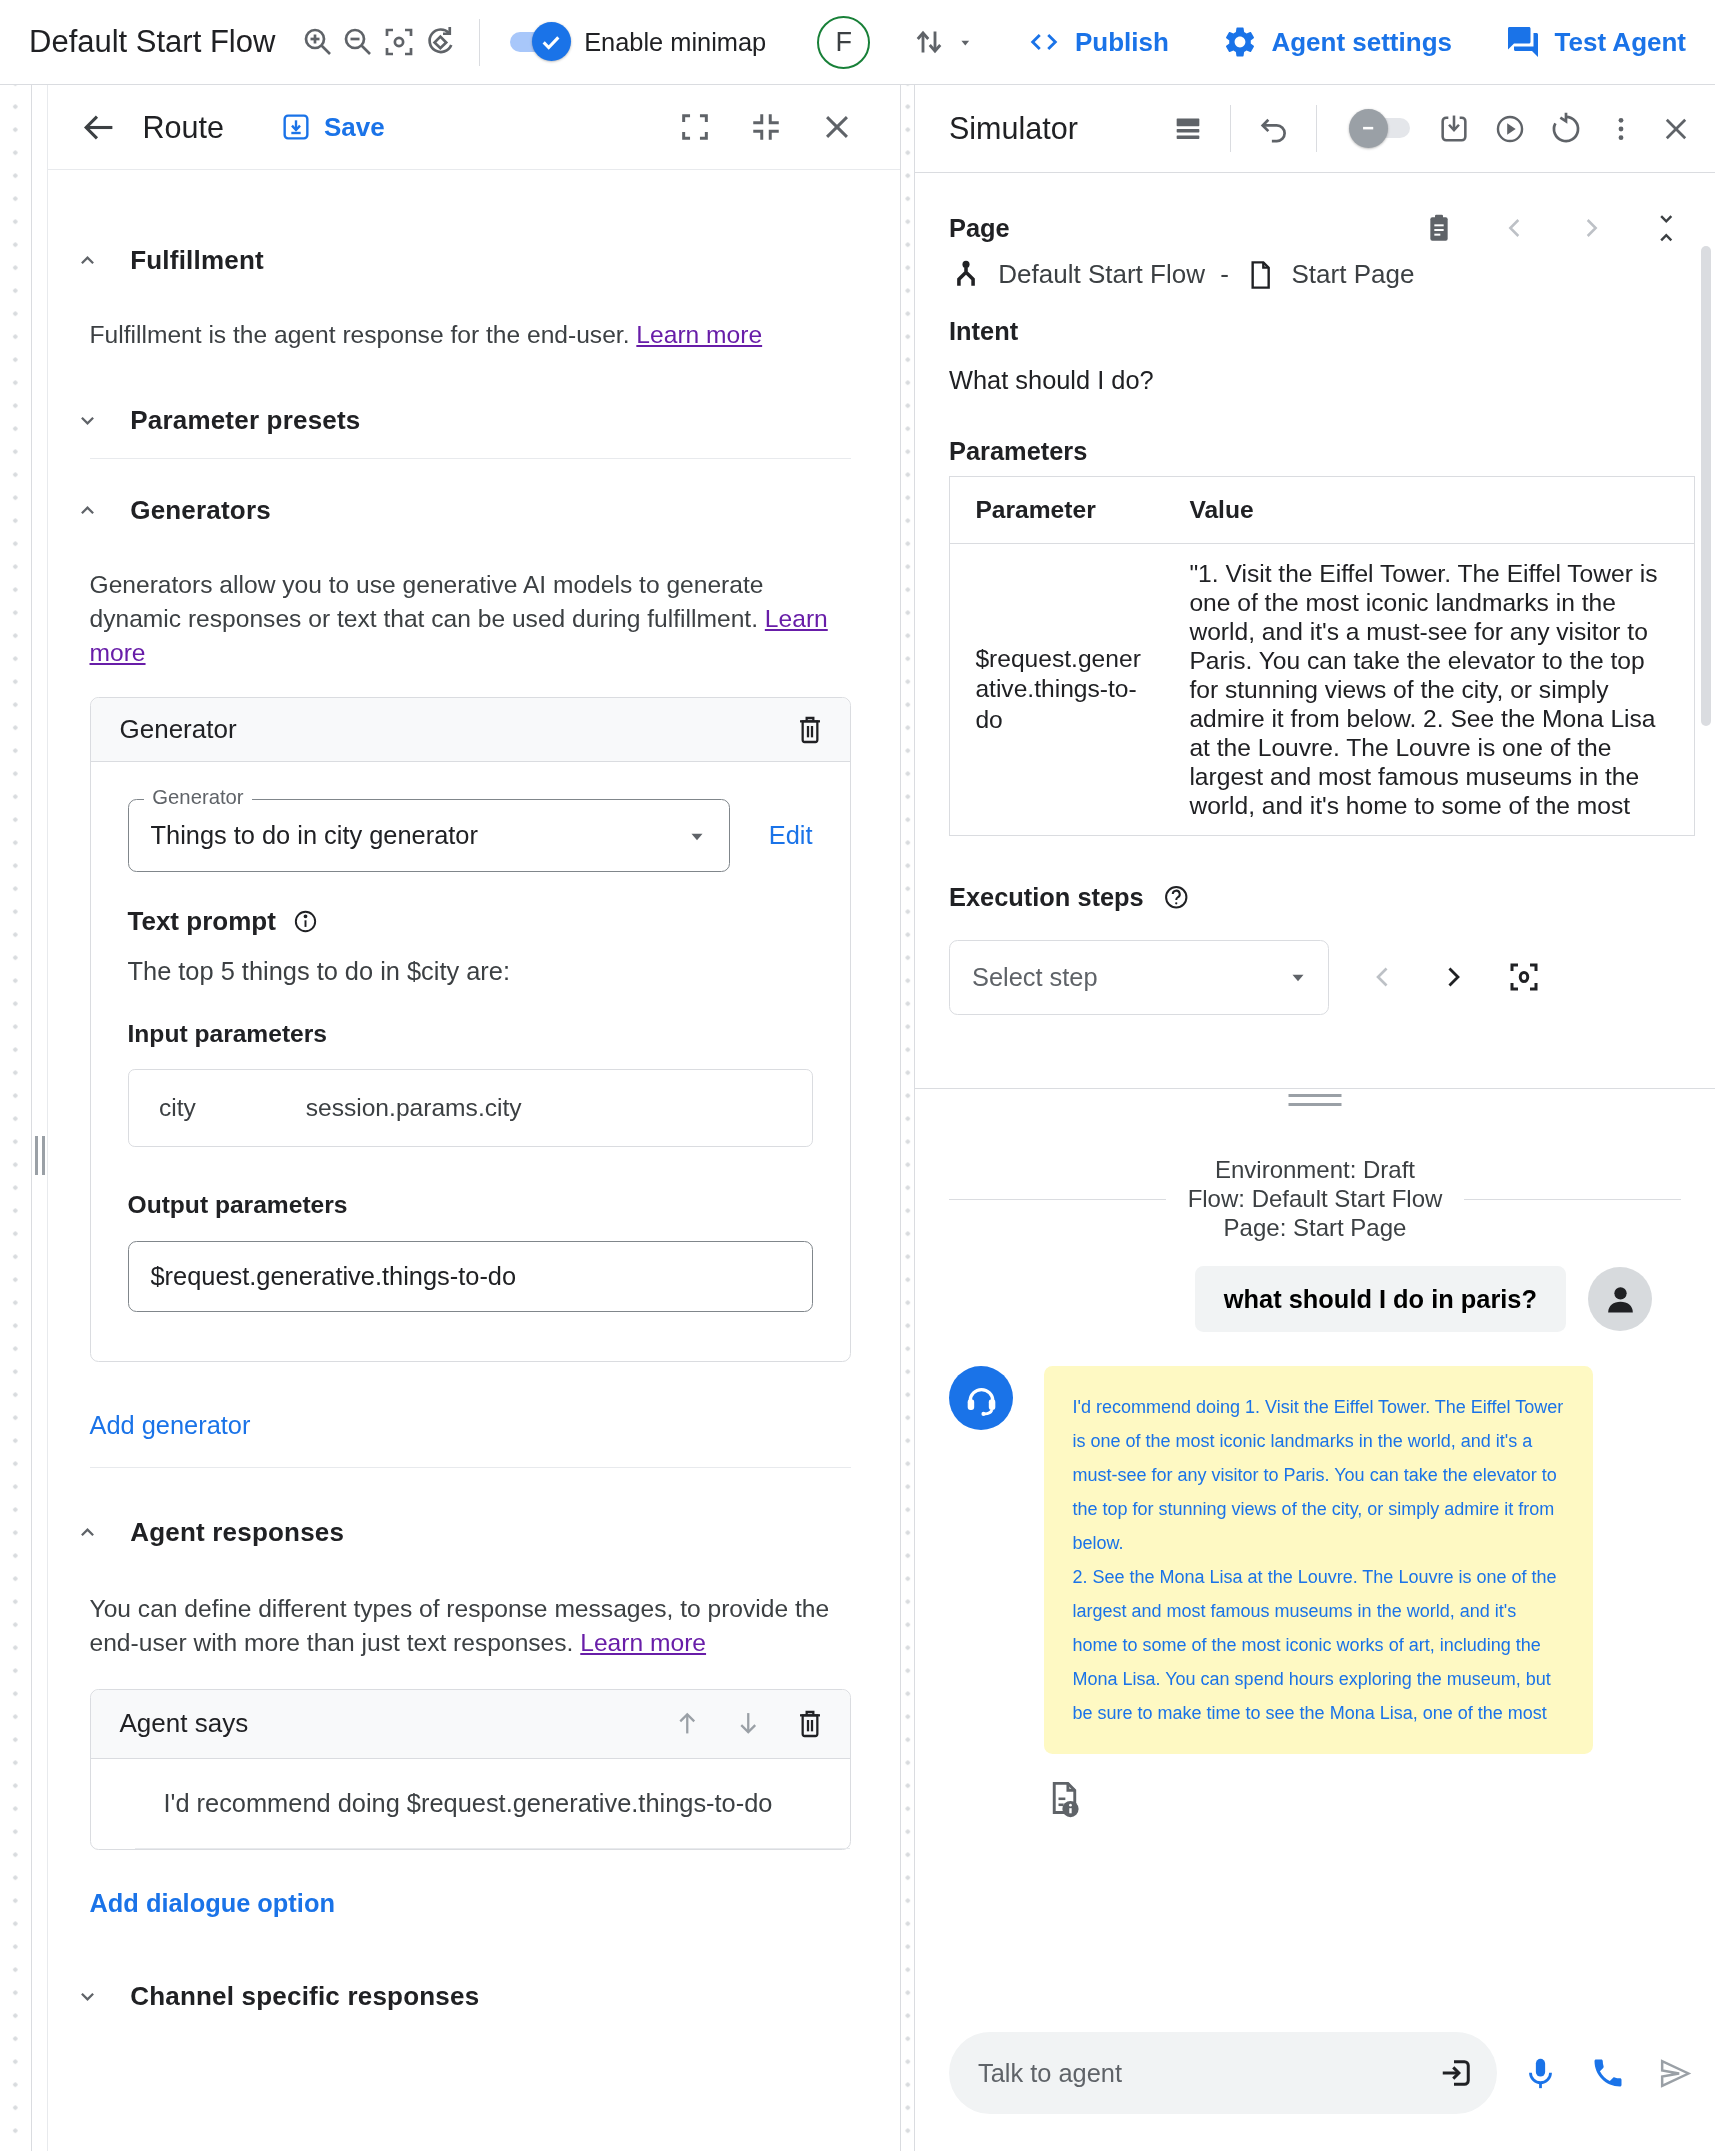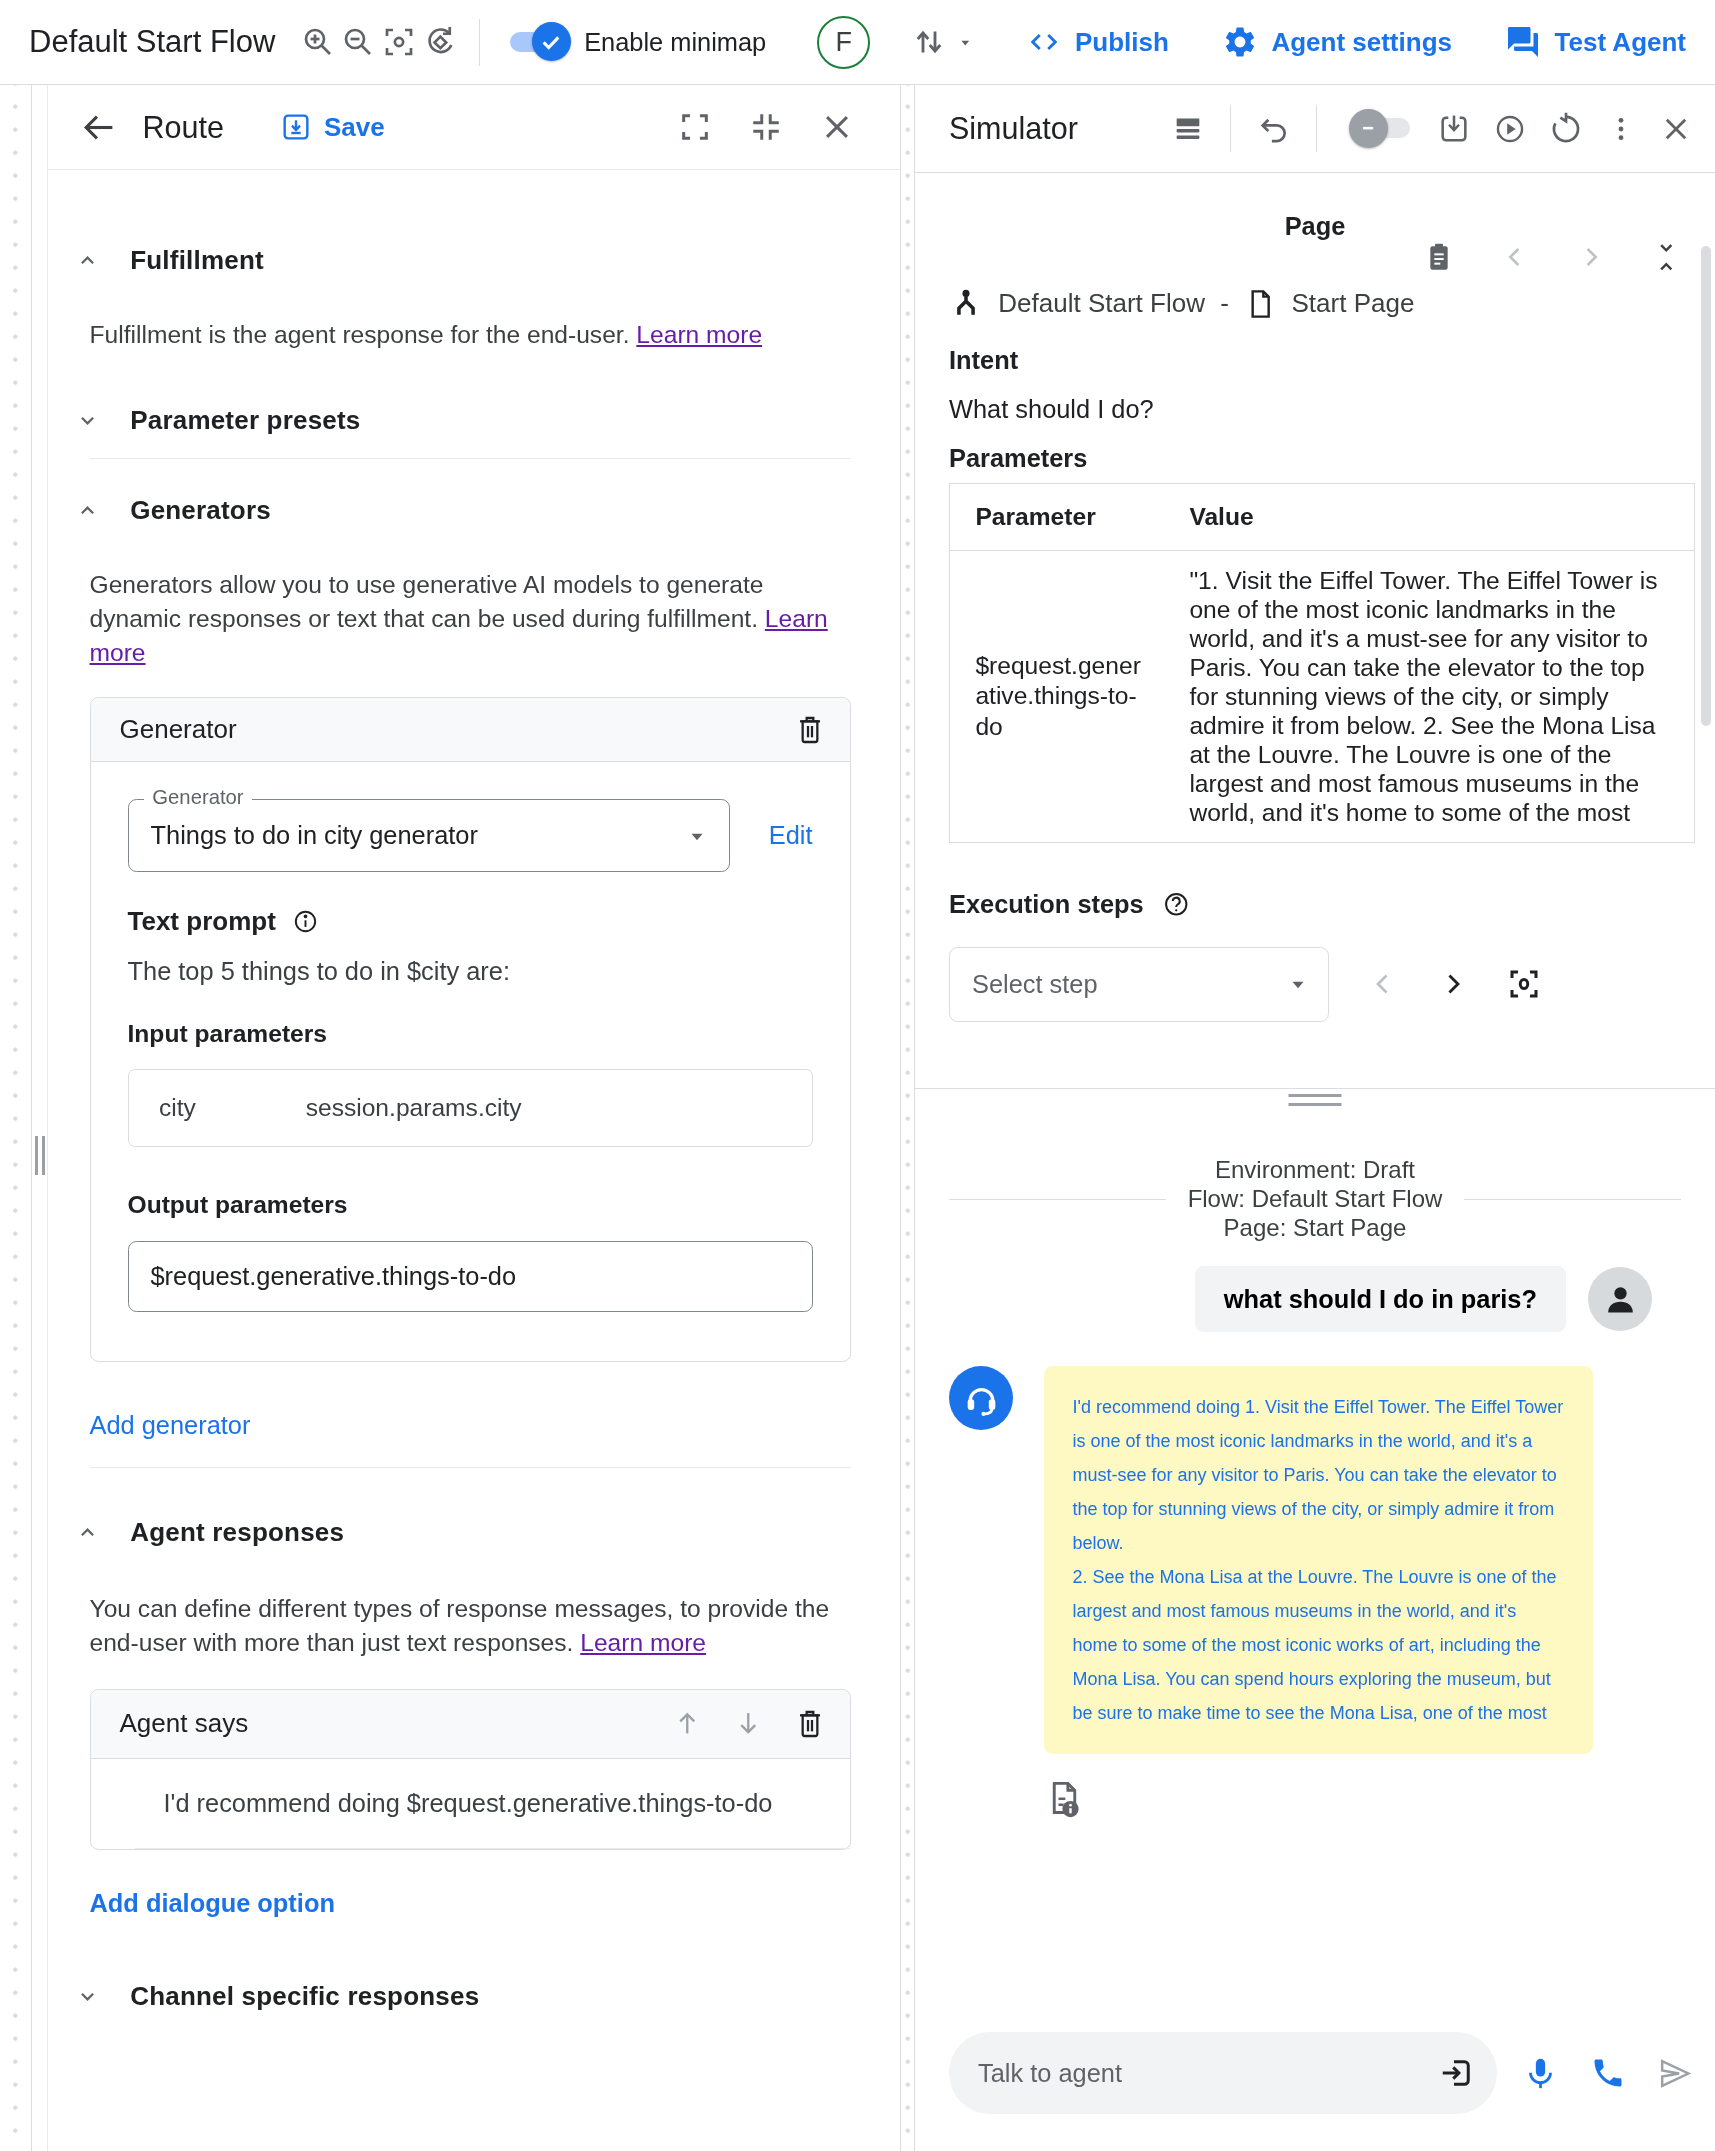--- a/index.html
+++ b/index.html
@@ -102,21 +102,21 @@
   .says-add { color:#9aa0a6; font-size:25.4px; background:none; border:none; cursor:pointer; font-family:inherit; }
 
   
   .sim-panel { position:absolute; top:85px; left:914px; right:0; bottom:0; background:#fff;
                border-left:0.8px solid #dadce0; display:flex; flex-direction:column; z-index:10; }
   .sim-header { height:88px; flex:none; display:flex; align-items:center; padding:0 22px 0 34px;
                 border-bottom:0.8px solid #dadce0; }
   .sim-title { font-size:30.5px; color:#202124; }
   .sim-hdr-icons { margin-left:auto; display:flex; align-items:center; gap:22px; color:#5f6368; }
   .sim-top { position:relative; flex:none; height:915px; padding:0 34px; overflow:hidden; }
-  .sim-row-heading { display:flex; align-items:center;flex-direction:column; }
+  .sim-row-heading { display:flex; align-items:center; }
   .sim-heading { font-size:25.4px; font-weight:700; color:#202124; }
   .page-icons { margin-left:auto; display:flex; align-items:center; gap:44px; color:#5f6368; }
   .breadcrumb { display:flex; align-items:center; gap:15.3px; margin-top:13.6px; font-size:26px; color:#3c4043; }
   .intent-value { font-size:25.4px; color:#202124; margin-top:20.3px; }
 
   .sim-table { width:746px; border:0.8px solid #dadce0; border-collapse:separate; border-spacing:0; margin-top:10.2px; }
   .sim-table th { text-align:left; font-size:24.6px; font-weight:700; color:#202124; padding:18.6px 0 18.6px 25.4px; border-bottom:0.8px solid #dadce0; }
   .sim-table td { font-size:24.6px; color:#202124; padding:15.3px 20.3px 15.3px 25.4px; vertical-align:middle; }
   .sim-col1 { width:214px; }
   .sim-val { line-height:29px; }
@@ -544,21 +544,21 @@
       <svg width="32" height="32" viewBox="0 0 48 48" fill="none" stroke="#202124" stroke-width="3.6">
           <path d="M13 5 h16 l8 8 v30 H13 z"></path>
           <path d="M29 5 v8 h8"></path>
         </svg>
       <span>Start Page</span>
     </div>
 
     <div class="sim-heading" style="margin-top:25.4px">Intent</div>
     <div class="intent-value">What should I do?</div>
 
-    <div class="sim-heading" style="margin-top:20px">Parameters</div>
+    <div class="sim-heading" style="margin-top:42px">Parameters</div>
 
     <table class="sim-table">
       <tbody>
           <tr>
         <th class="sim-col1">Parameter</th>
         <th>Value</th>
       </tr>
       <tr>
         <td style="word-break:break-all; line-height:30.5px">$request.generative.things-to-do</td>
         <td class="sim-val">"1. Visit the Eiffel Tower. The Eiffel Tower is one of the most iconic landmarks in the world, and it's a must-see for any visitor to Paris. You can take the elevator to the top for stunning views of the city, or simply admire it from below. 2. See the Mona Lisa at the Louvre. The Louvre is one of the largest and most famous museums in the world, and it's home to some of the most</td>

